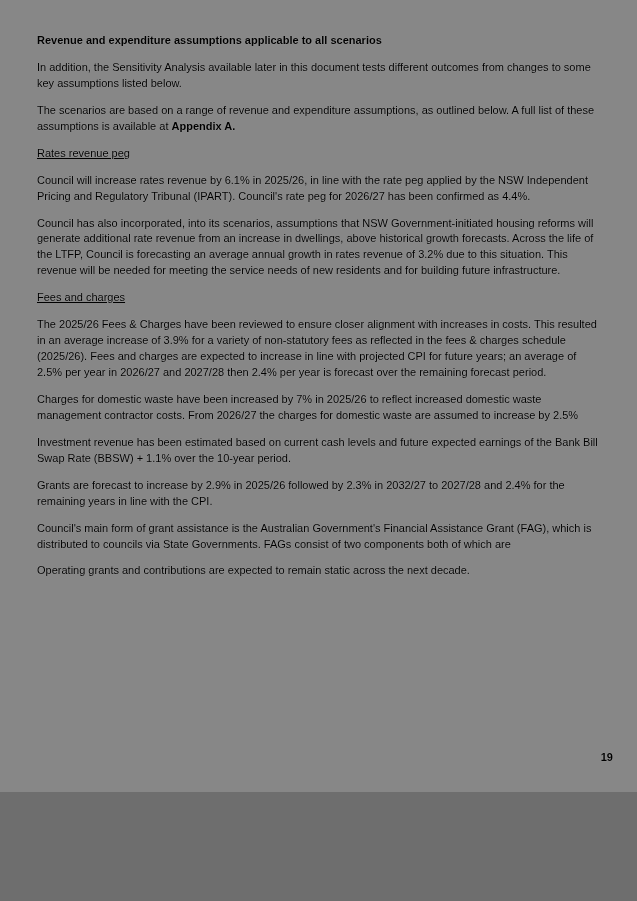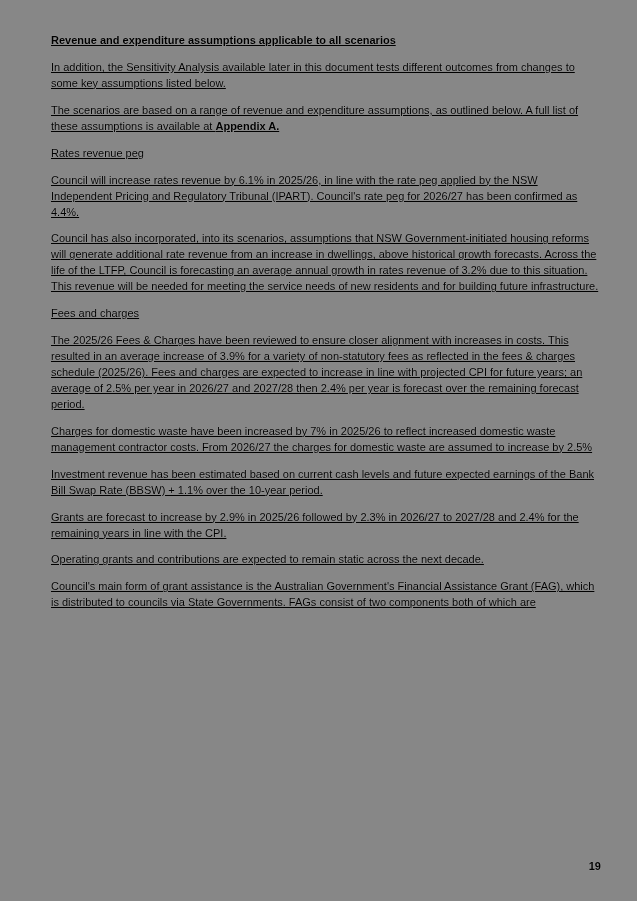--- a/index.html
+++ b/index.html
@@ -3,47 +3,46 @@
 <meta charset="utf-8">
 <style>
   html, body {
     margin: 0;
     padding: 0;
     background: #6e6e6e;
   }
   .page {
     position: relative;
     width: 637px;
-    height: 901px;
+    height: 792px;
     background: #878787;
     color: #000000;
     font-family: "Liberation Sans", "DejaVu Sans", sans-serif;
     font-size: 11px;
     line-height: 1.45;
     box-sizing: border-box;
-    padding: 33px 36px 0 51px;
+    padding: 33px 36px 0 37px;
     overflow: hidden;
     text-shadow: 0 0 1px rgba(255,255,255,0.35);
-    text-decoration: underline;
   }
   .h-bold {
     font-weight: bold;
     margin: 0 0 11px 0;
   }
   .h-underline {
     text-decoration: underline;
     margin: 0 0 11px 0;
   }
   p.body {
     margin: 0 0 11px 0;
   }
   .inline-bold { font-weight: bold; }
   .footer {
     position: absolute;
-    right: 36px;
+    right: 24px;
     bottom: 28px;
     text-align: right;
     font-weight: bold;
     line-height: 1.3;
   }
 </style>
 </head>
 <body>
 
 <div class="page">
@@ -67,23 +66,23 @@
 
   <p class="body">The 2025/26 Fees &amp; Charges have been reviewed to ensure closer alignment with increases in costs. This resulted in an average increase of 3.9% for a variety of non-statutory fees as reflected in the fees &amp; charges schedule (2025/26). Fees and charges are expected to increase in line with projected CPI for future years; an average of 2.5% per year in 2026/27 and 2027/28 then 2.4% per year is forecast over the remaining forecast period.</p>
 
   <p class="body">Charges for domestic waste have been increased by 7% in 2025/26 to reflect increased domestic waste management contractor costs. From 2026/27 the charges for domestic waste are assumed to increase by 2.5%</p>
 
 
   <p class="body">Investment revenue has been estimated based on current cash levels and future expected earnings of the Bank Bill Swap Rate (BBSW) + 1.1% over the 10-year period.</p>
 
 
 
-  <p class="body">Grants are forecast to increase by 2.9% in 2025/26 followed by 2.3% in 2026/27 to 2027/28 and 2.4% for the remaining years in line with the CPI.</p>
+  <p class="body">Grants are forecast to increase by 2.9% in 2025/26 followed by 2.3% in 2032/27 to 2027/28 and 2.4% for the remaining years in line with the CPI.</p>
+
+  <p class="body">Council's main form of grant assistance is the Australian Government's Financial Assistance Grant (FAG), which is distributed to councils via State Governments. FAGs consist of two components both of which are</p>
 
   <p class="body">Operating grants and contributions are expected to remain static across the next decade.</p>
-
-  <p class="body">Council's main form of grant assistance is the Australian Government's Financial Assistance Grant (FAG), which is distributed to councils via State Governments. FAGs consist of two components both of which are</p>
 
   <div class="footer">
     <div>19</div>
   </div>
 
 </div>
 
 </body></html>

